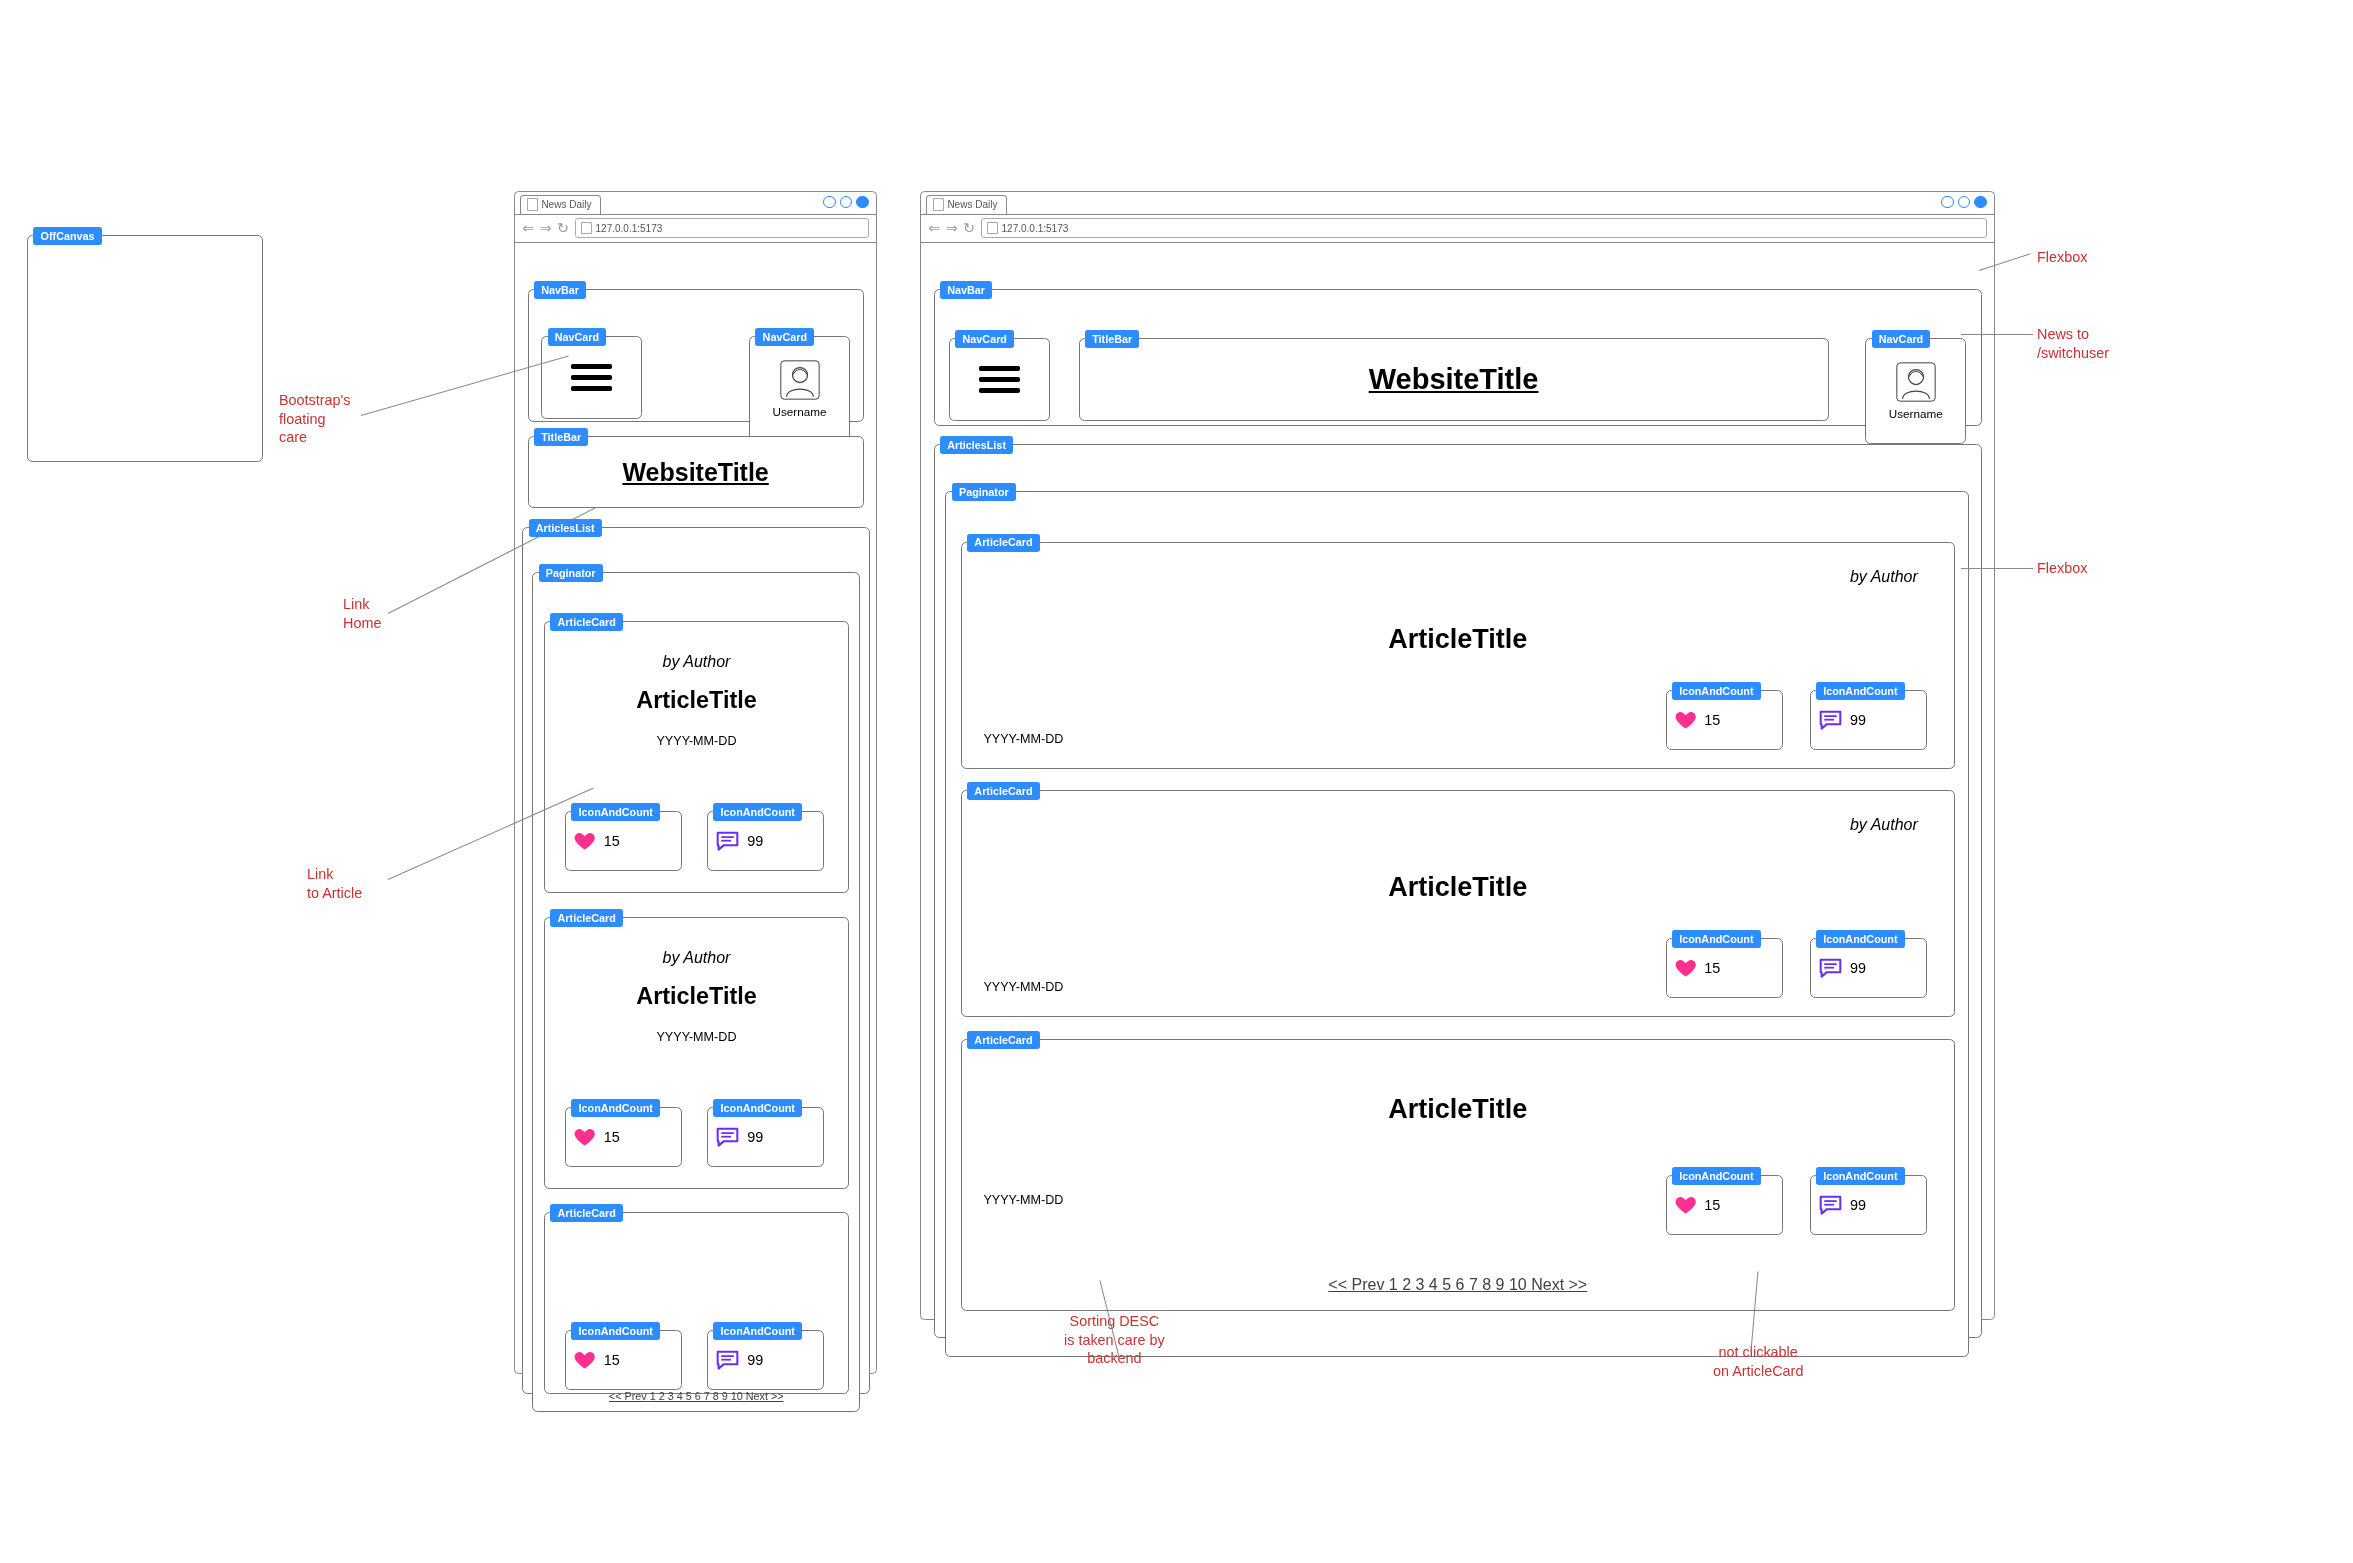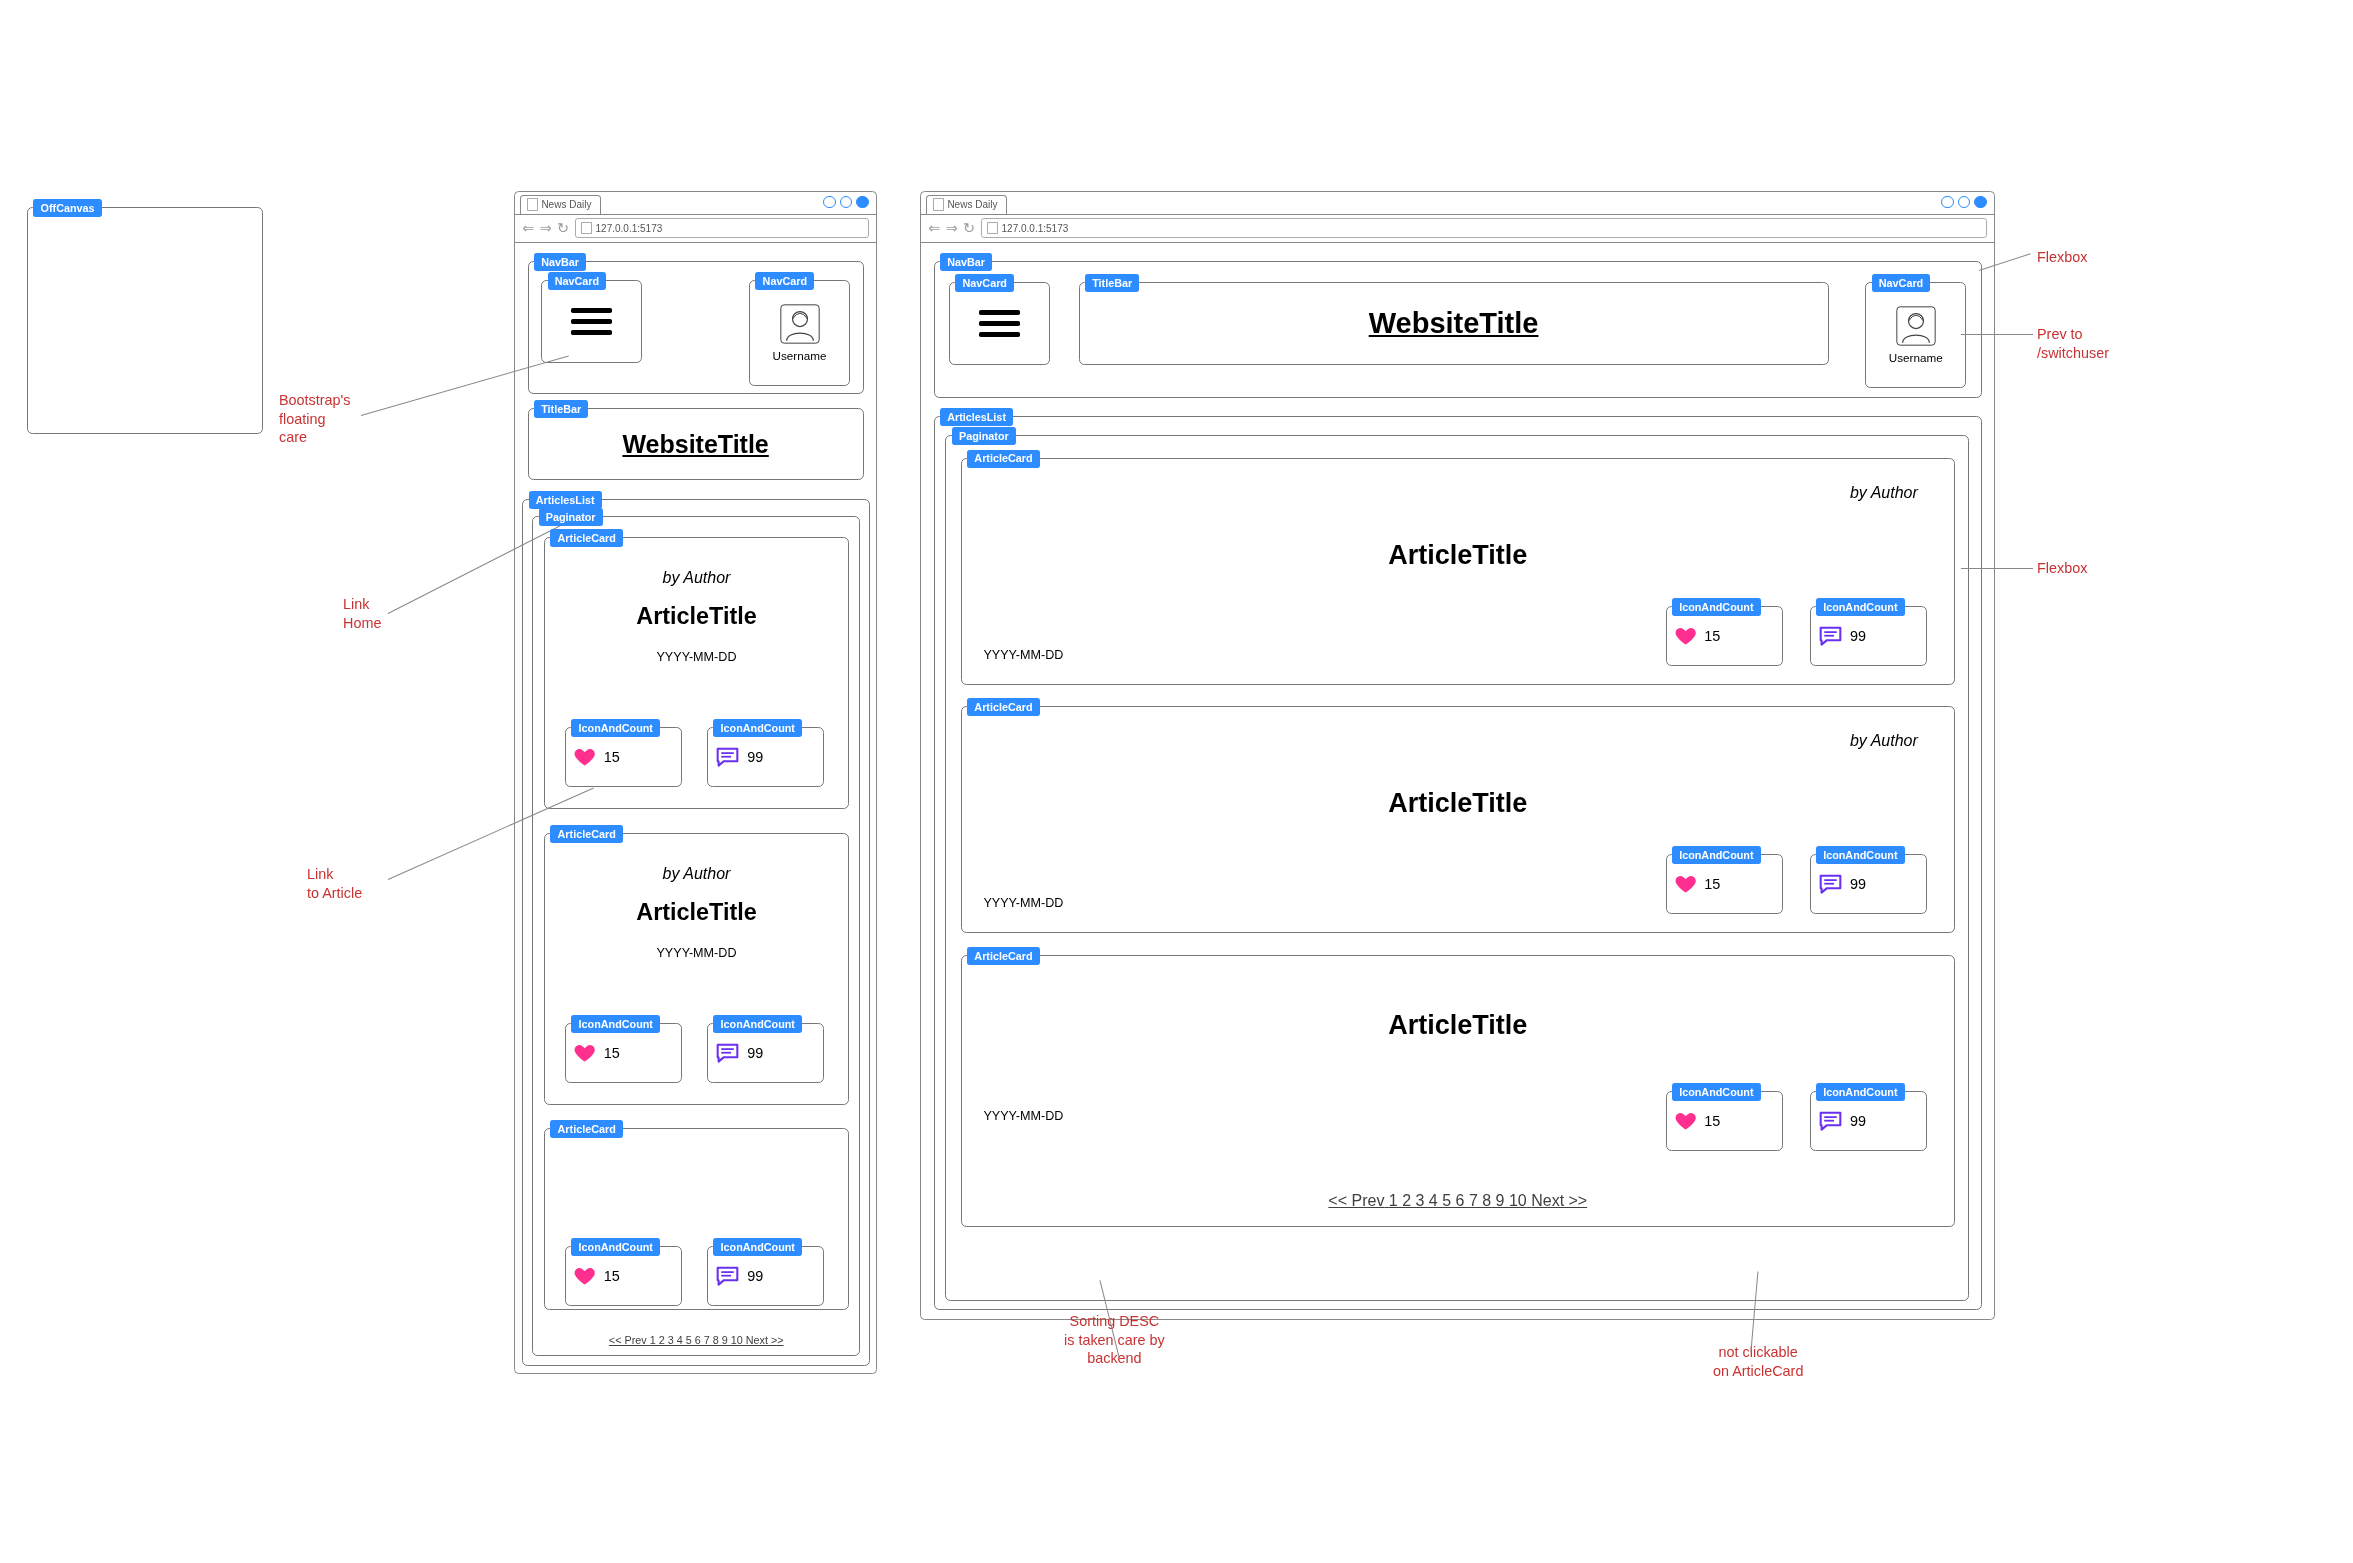--- a/index.html
+++ b/index.html
@@ -26,20 +26,21 @@
     border-radius: 2.7px;
     line-height: 14.4px;
     z-index: 2;
     white-space: nowrap;
   }
   .box {
     position: absolute;
     border: 0.9px solid #777;
     border-radius: 5.4px;
     background: #fff;
+    margin-top: 28px;
   }
   .box-inner {
     position: relative;
     width: 100%;
     height: 100%;
   }
   .annotation {
     position: absolute;
     color: #c83232;
     font-size: 14.4px;
@@ -500,21 +501,21 @@
               </div>
             </div>
 
           </div>
         </div>
       </div>
     </div>
   </div>
 
   <div class="annotation" style="left:2037px; top:248px;">Flexbox</div>
-  <div class="annotation" style="left:2037px; top:325px; white-space:pre;">Prev to
+  <div class="annotation" style="left:2037px; top:325px; white-space:pre;">News to
 /switchuser</div>
   <div class="annotation" style="left:2037px; top:559px;">Flexbox</div>
 
   <div class="annotation" style="left:1064px; top:1312px; white-space:pre; text-align:center;">Sorting DESC
 is taken care by
 backend</div>
   <div class="annotation" style="left:1713px; top:1343px; white-space:pre; text-align:center;">not clickable
 on ArticleCard</div>
 
   <div class="leader" style="left:361px; top:415px; width:216px; transform:rotate(-16deg);"></div>

